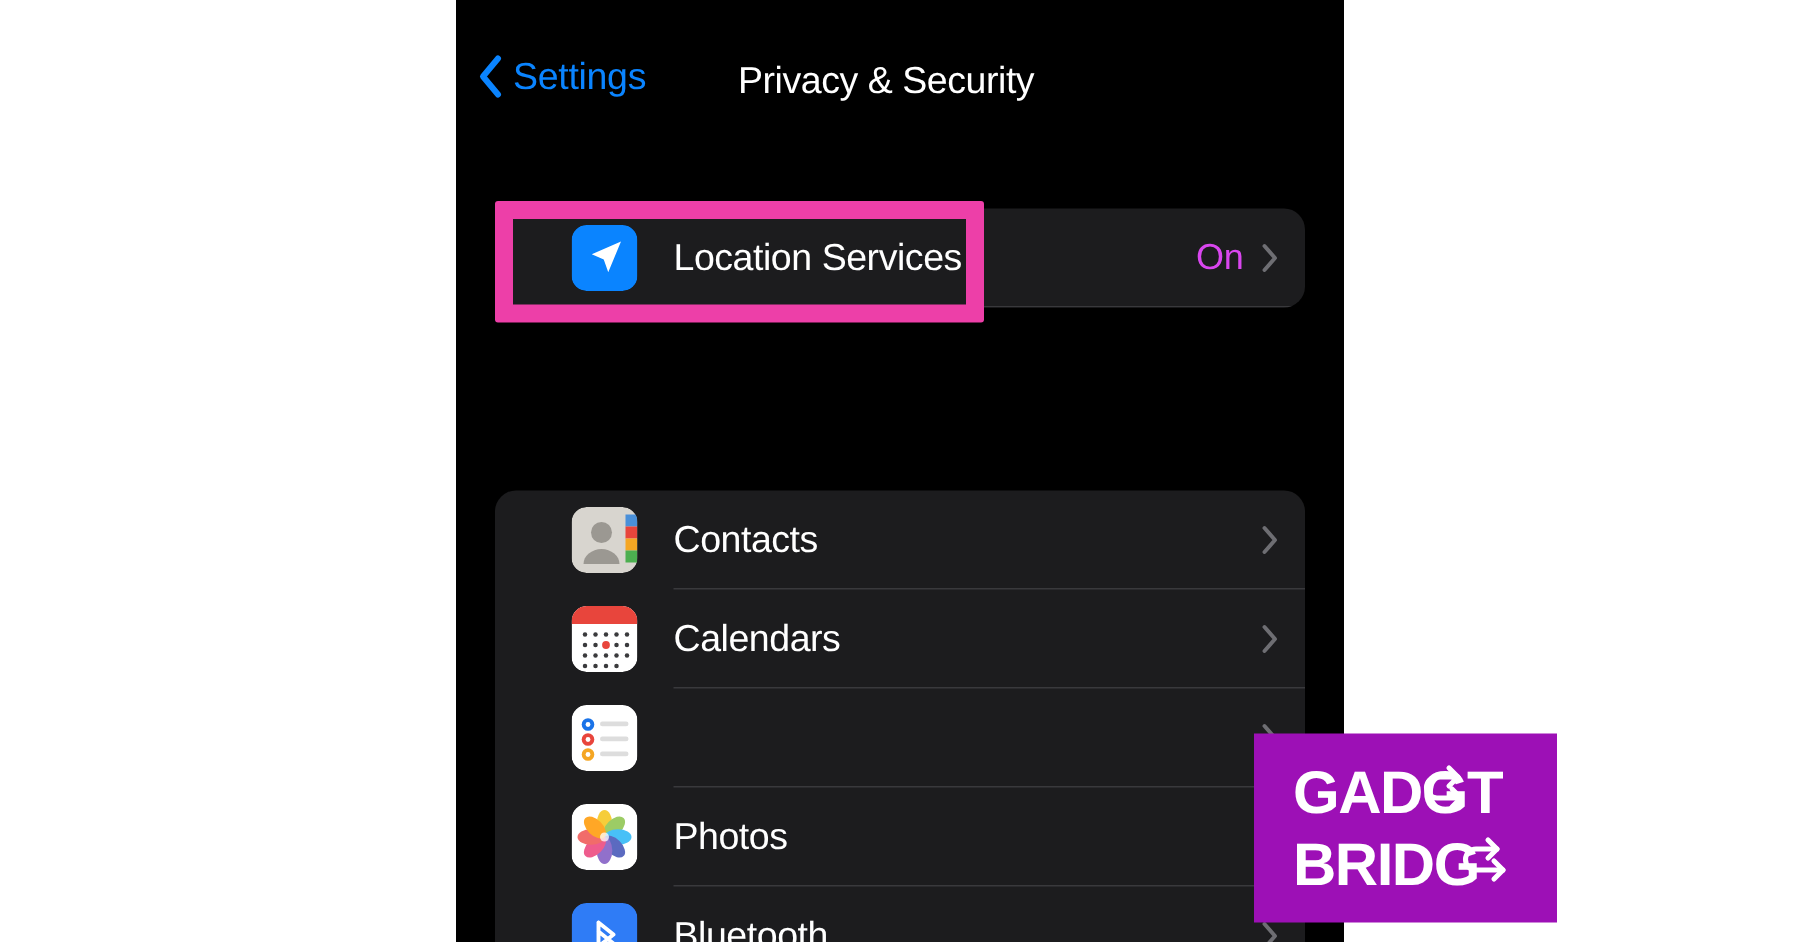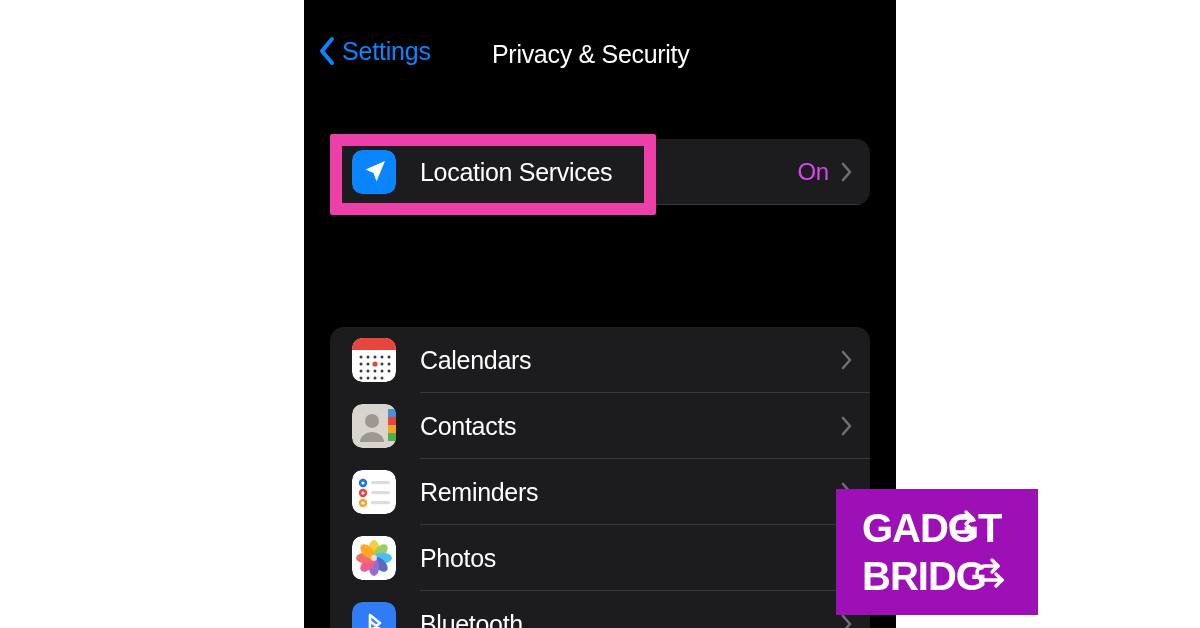--- a/index.html
+++ b/index.html
@@ -54,20 +54,21 @@
   }
 
   
   .card {
     position: absolute;
     left: 26px;
     width: 540px;
     background: #1C1C1E;
     border-radius: 14px;
     overflow: hidden;
+    padding-left: 29px;
   }
   #card-privacy { top: 139px; }
   #card-apps   { top: 327px; }
 
   .row {
     position: relative;
     display: flex;
     align-items: center;
     height: 66px;
     padding-left: 22px;
@@ -168,20 +169,43 @@
               <polyline points="2,2 9,10 2,18" fill="none" stroke="#6E6E73" stroke-width="2.6" stroke-linecap="round" stroke-linejoin="round"></polyline>
             </svg>
           </span>
         </span>
         <span class="row-sep"></span>
       </div>
 
     </div>
 
     <div class="card" id="card-apps">
+
+      <div class="row">
+        <span class="app-icon">
+          <svg viewBox="0 0 44 44" width="44" height="44" aria-hidden="true">
+            <rect x="0" y="0" width="44" height="44" rx="10" fill="#D8D5CF"></rect>
+            <rect x="36" y="5" width="8" height="8" fill="#4A90D9"></rect>
+            <rect x="36" y="13" width="8" height="8" fill="#E8453C"></rect>
+            <rect x="36" y="21" width="8" height="8" fill="#F5A623"></rect>
+            <rect x="36" y="29" width="8" height="8" fill="#4CAF50"></rect>
+            <circle cx="20" cy="17" r="7" fill="#9B9892"></circle>
+            <path d="M8 38 a12 10 0 0 1 24 0 z" fill="#9B9892"></path>
+          </svg>
+        </span>
+        <span class="row-label">Contacts</span>
+        <span class="row-right">
+          <span class="disclosure">
+            <svg viewBox="0 0 11 20" width="11" height="20" aria-hidden="true">
+              <polyline points="2,2 9,10 2,18" fill="none" stroke="#6E6E73" stroke-width="2.6" stroke-linecap="round" stroke-linejoin="round"></polyline>
+            </svg>
+          </span>
+        </span>
+        <span class="row-sep"></span>
+      </div>
 
       <div class="row">
         <span class="app-icon">
           <svg viewBox="0 0 44 44" width="44" height="44" aria-hidden="true">
             <rect x="0" y="0" width="44" height="44" rx="10" fill="#ffffff"></rect>
             <path d="M0 10 a10 10 0 0 1 10 -10 h24 a10 10 0 0 1 10 10 v2 h-44 z" fill="#E8453C"></path>
             <g fill="#3A3A3C">
               <circle cx="9" cy="19" r="1.5"></circle>
                 <circle cx="16" cy="19" r="1.5"></circle>
               <circle cx="23" cy="19" r="1.5"></circle>
@@ -211,56 +235,32 @@
               <polyline points="2,2 9,10 2,18" fill="none" stroke="#6E6E73" stroke-width="2.6" stroke-linecap="round" stroke-linejoin="round"></polyline>
             </svg>
           </span>
         </span>
         <span class="row-sep"></span>
       </div>
 
       <div class="row">
         <span class="app-icon">
           <svg viewBox="0 0 44 44" width="44" height="44" aria-hidden="true">
-            <rect x="0" y="0" width="44" height="44" rx="10" fill="#D8D5CF"></rect>
-            <rect x="36" y="5" width="8" height="8" fill="#4A90D9"></rect>
-            <rect x="36" y="13" width="8" height="8" fill="#E8453C"></rect>
-            <rect x="36" y="21" width="8" height="8" fill="#F5A623"></rect>
-            <rect x="36" y="29" width="8" height="8" fill="#4CAF50"></rect>
-            <circle cx="20" cy="17" r="7" fill="#9B9892"></circle>
-            <path d="M8 38 a12 10 0 0 1 24 0 z" fill="#9B9892"></path>
-          </svg>
-        </span>
-        <span class="row-label">Contacts</span>
-        <span class="row-right">
-          <span class="disclosure">
-            <svg viewBox="0 0 11 20" width="11" height="20" aria-hidden="true">
-              <polyline points="2,2 9,10 2,18" fill="none" stroke="#6E6E73" stroke-width="2.6" stroke-linecap="round" stroke-linejoin="round"></polyline>
-            </svg>
-          </span>
-        </span>
-        <span class="row-sep"></span>
-      </div>
-
-      <div class="row">
-        <span class="app-icon">
-          <svg viewBox="0 0 44 44" width="44" height="44" aria-hidden="true">
             <rect x="0" y="0" width="44" height="44" rx="10" fill="#ffffff"></rect>
             <circle cx="11" cy="13" r="4.2" fill="#1A73E8"></circle>
             <circle cx="11" cy="13" r="1.6" fill="#ffffff"></circle>
             <circle cx="11" cy="23" r="4.2" fill="#E8453C"></circle>
             <circle cx="11" cy="23" r="1.6" fill="#ffffff"></circle>
             <circle cx="11" cy="33" r="4.2" fill="#F5A623"></circle>
             <circle cx="11" cy="33" r="1.6" fill="#ffffff"></circle>
             <rect x="19" y="11" width="19" height="3.2" rx="1.6" fill="#DDDDDD"></rect>
             <rect x="19" y="21" width="19" height="3.2" rx="1.6" fill="#DDDDDD"></rect>
             <rect x="19" y="31" width="19" height="3.2" rx="1.6" fill="#DDDDDD"></rect>
           </svg>
         </span>
-        <span class="row-label">Reminders</span>
         <span class="row-right">
           <span class="disclosure">
             <svg viewBox="0 0 11 20" width="11" height="20" aria-hidden="true">
               <polyline points="2,2 9,10 2,18" fill="none" stroke="#6E6E73" stroke-width="2.6" stroke-linecap="round" stroke-linejoin="round"></polyline>
             </svg>
           </span>
         </span>
         <span class="row-sep"></span>
       </div>
 

